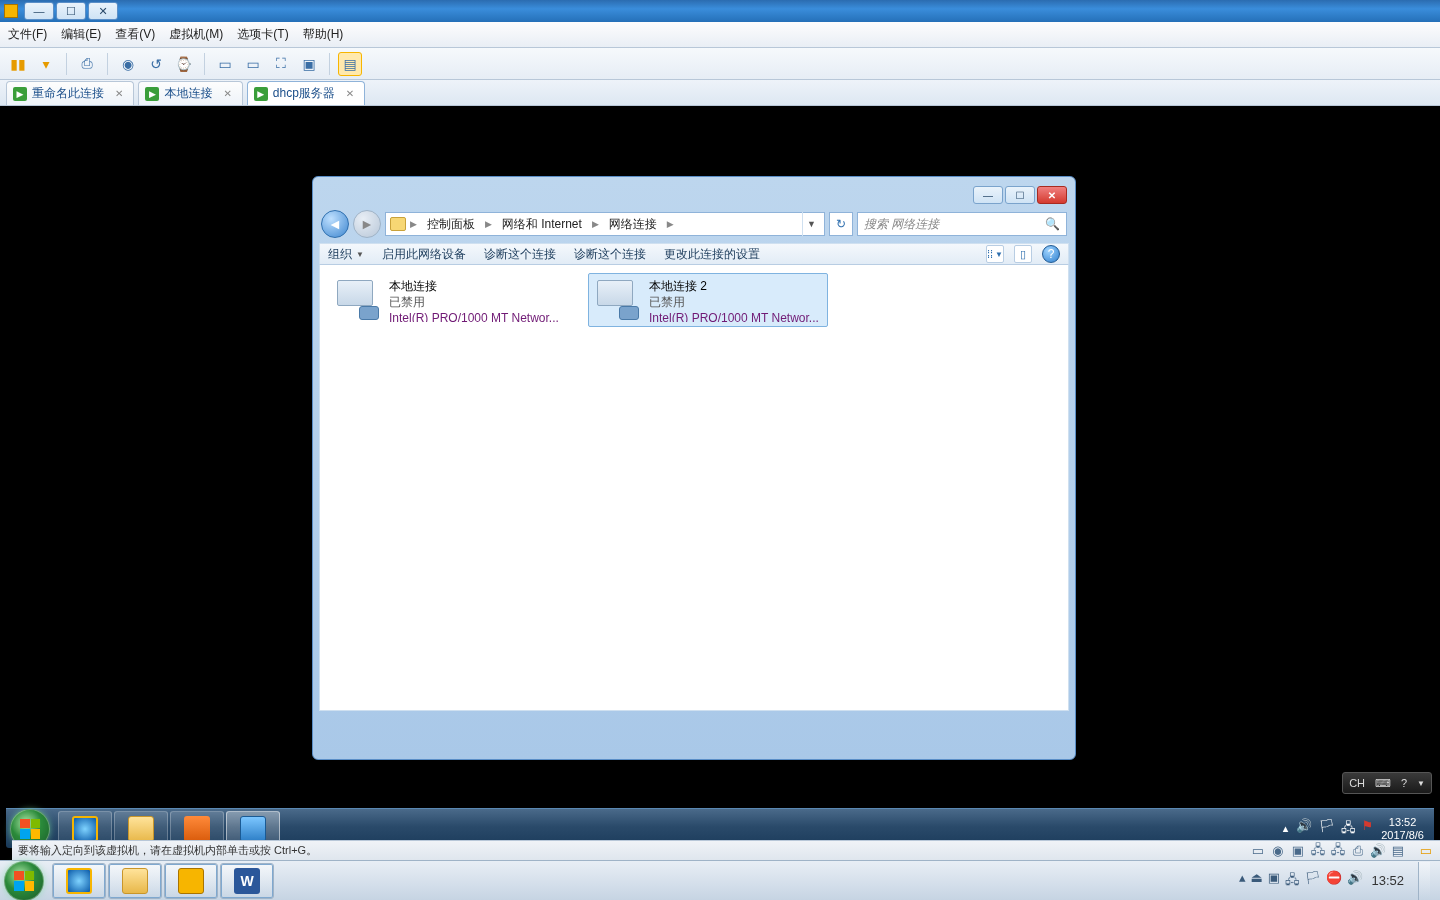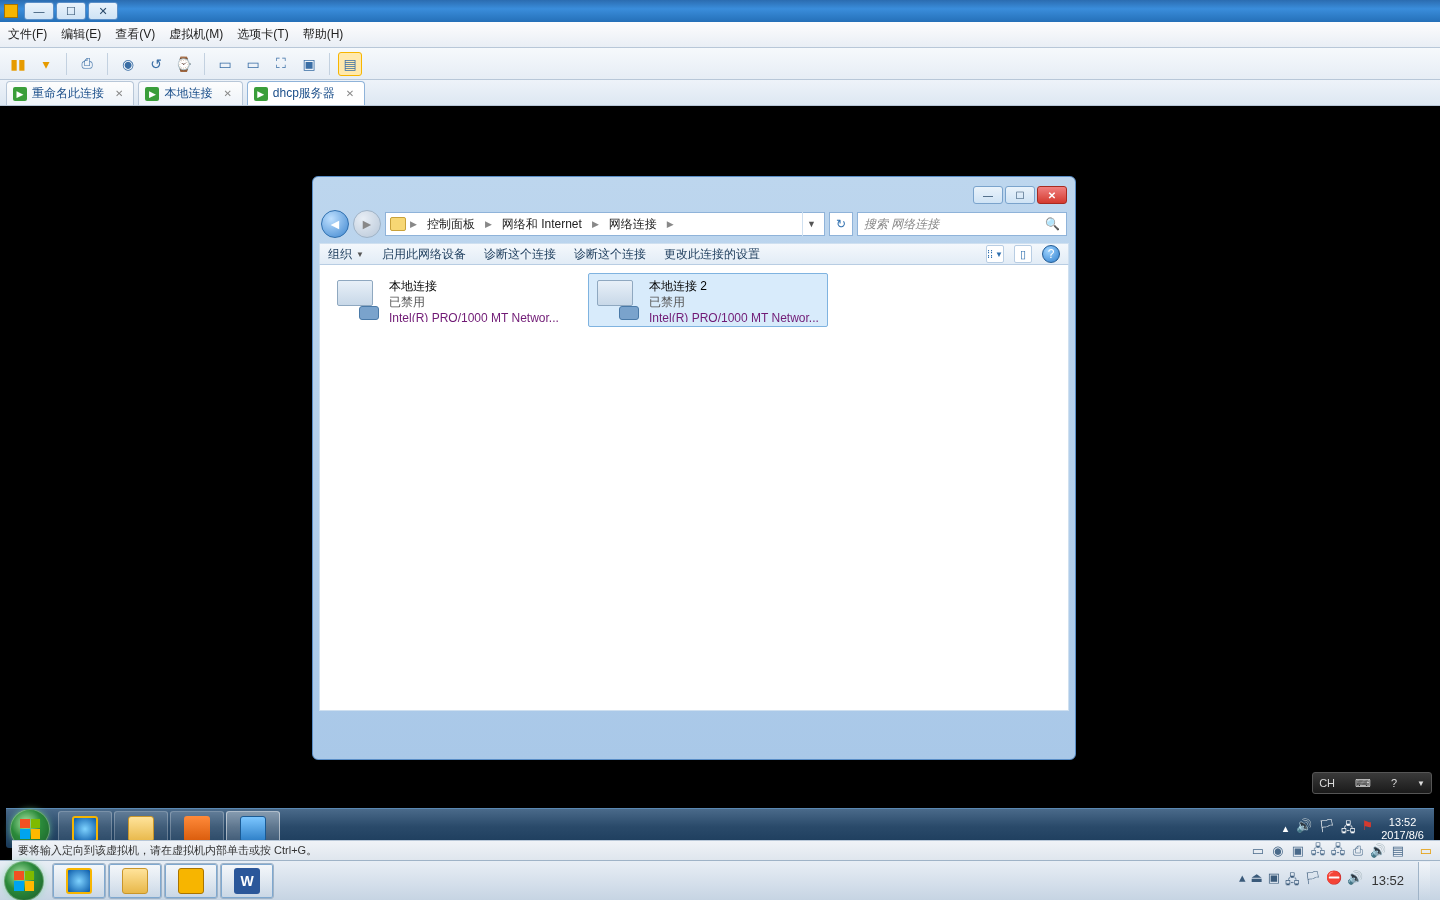--- a/index.html
+++ b/index.html
@@ -60,21 +60,21 @@
 .conn-item.selected { background:#d8ebfb;border-color:#7fb3e0; }
 .conn-icon { width:48px;height:44px;position:relative; }
 .conn-icon .monitor { width:36px;height:26px;background:linear-gradient(#e8f0f8,#c8d8e8);border:1px solid #8fa8c0;border-radius:2px;position:absolute;top:2px;left:4px; }
 .conn-icon .plug { width:20px;height:14px;background:#7aa3cc;border-radius:3px;position:absolute;bottom:2px;right:2px;border:1px solid #4a7aa8; }
 .conn-text { flex:1;font-size:12px;line-height:16px;overflow:hidden; }
 .conn-text .name { color:#000; }
 .conn-text .status { color:#555; }
 .conn-text .device { color:#701a75;white-space:nowrap;overflow:hidden;text-overflow:ellipsis; }
 
 
-.ime-bar { position:absolute;right:8px;bottom:60px;height:22px;background:linear-gradient(#3a3a3a,#1a1a1a);border:1px solid #555;border-radius:3px;display:flex;align-items:center;padding:0 6px;gap:20px;color:#ddd;font-size:11px;text-align:center; }
+.ime-bar { position:absolute;right:8px;bottom:60px;height:22px;background:linear-gradient(#3a3a3a,#1a1a1a);border:1px solid #555;border-radius:3px;display:flex;align-items:center;padding:0 6px;gap:10px;color:#ddd;font-size:11px;text-align:center; }
 
 
 .guest-taskbar { position:absolute;left:0;right:0;bottom:0;height:40px;background:linear-gradient(#4a6a8a 0%,#2a4a6a 45%,#1a3a5a 100%);border-top:1px solid #5a88b3;display:flex;align-items:center;padding:0 4px; margin:0 6px 6px 6px; border-radius:0 0 3px 3px; }
 .start-orb { width:40px;height:40px;border-radius:50%;background:radial-gradient(circle at 40% 35%,#aee8a8,#2a8a3a 45%,#1a5a2a);border:1px solid rgba(255,255,255,.3);display:flex;align-items:center;justify-content:center;margin-right:8px;cursor:pointer; box-shadow:0 0 6px rgba(120,220,160,.6); }
 .start-orb .flag { width:20px;height:20px;display:grid;grid-template:1fr 1fr/1fr 1fr;gap:1px; }
 .start-orb .flag div:nth-child(1){background:#f25022}.start-orb .flag div:nth-child(2){background:#7fba00}.start-orb .flag div:nth-child(3){background:#00a4ef}.start-orb .flag div:nth-child(4){background:#ffb900}
 .task-item { width:54px;height:36px;border:1px solid rgba(255,255,255,.25);border-radius:3px;margin-right:2px;display:flex;align-items:center;justify-content:center;background:linear-gradient(rgba(255,255,255,.15),rgba(255,255,255,.05));cursor:pointer; }
 .task-item.active { background:linear-gradient(rgba(255,255,255,.35),rgba(255,255,255,.12));border-color:rgba(255,255,255,.5); }
 .task-item .ico { width:26px;height:26px;border-radius:3px; }
 .ico-ie { background:radial-gradient(circle,#7fd3ff,#0a5aa8);border:2px solid #f7b500;border-radius:50%; }

